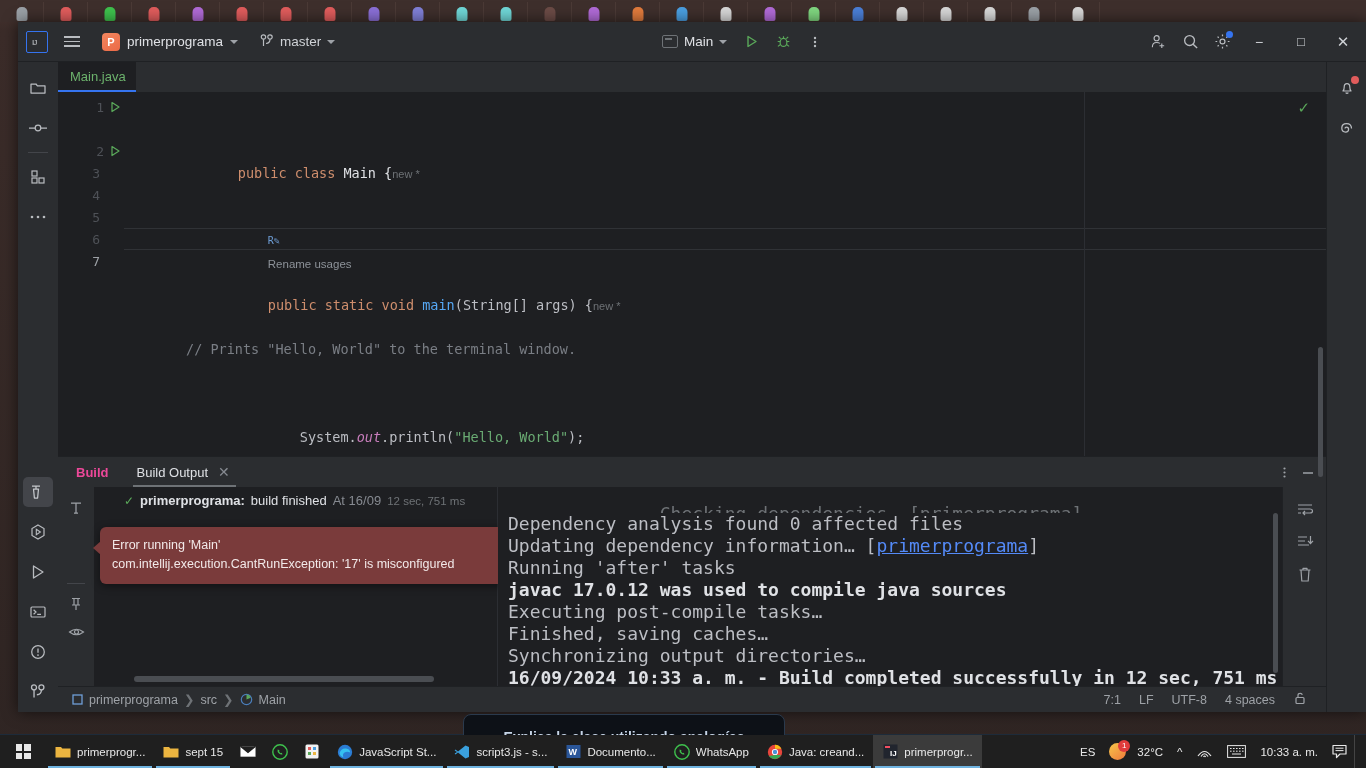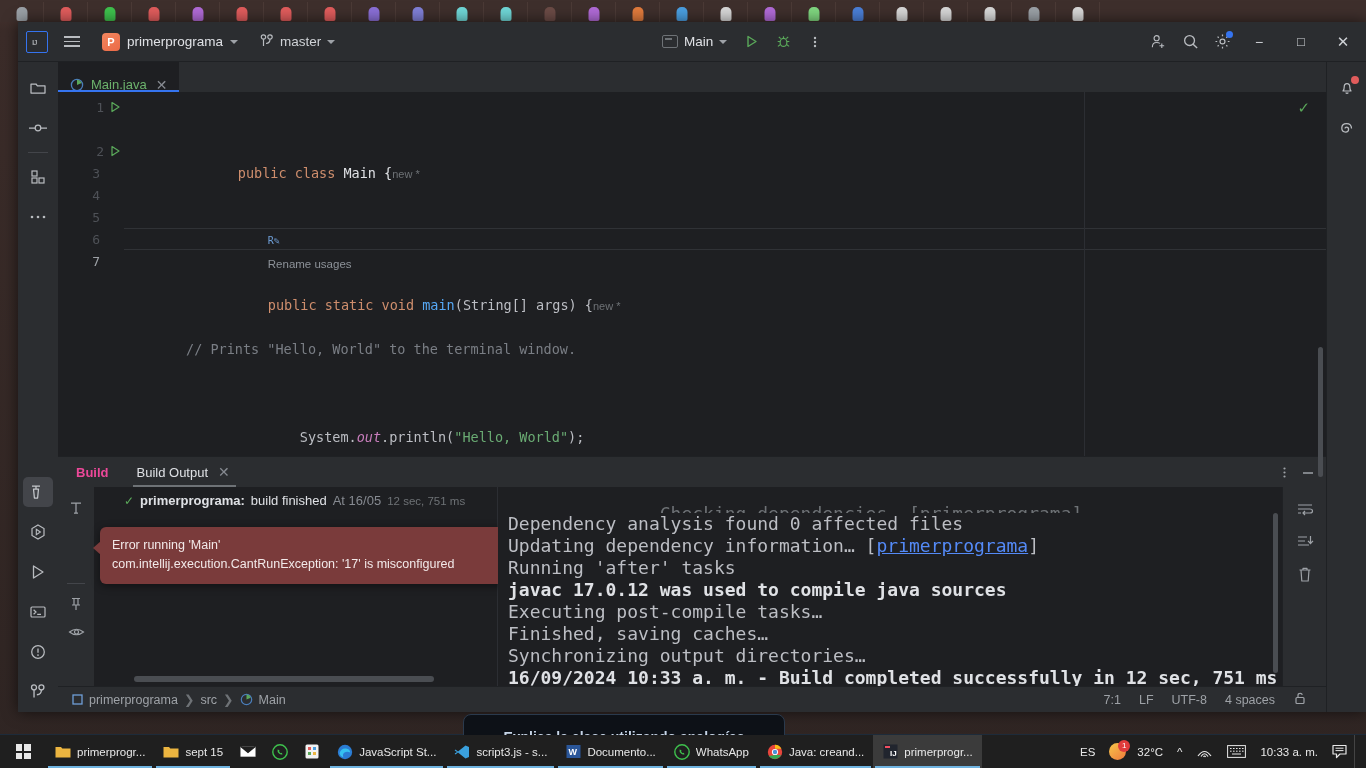--- a/index.html
+++ b/index.html
@@ -119,22 +119,22 @@
   }
   .stripe-btn.active{background:#43454a;}
   .stripe-sep{width:20px;height:1px;background:#43454a;margin:4px 0;}
 
   
   #center { flex:1; display:flex; flex-direction:column; min-width:0; background:#1e1f22;}
 
   
   #edtabs { height:30px;flex:0 0 30px; background:#2b2d30; display:flex; align-items:stretch;}
   .edtab {
-    display:flex;align-items:flex-end;gap:7px;padding:0 10px 0 12px;
-    background:#1e1f22;position:relative;cursor:pointer;font-size:13px;
+    display:flex;align-items:center;gap:7px;padding:0 10px 0 12px;
+    background:#1e1f22;position:relative;cursor:pointer;font-size:13px;flex-direction:column;
   }
   .edtab.active::after{content:"";position:absolute;left:0;right:0;bottom:0;height:2px;background:#3574f0;}
   .edtab-label{color:#6cb26c;}
   .tabclose{color:#868a91;font-size:14px;line-height:1;padding:0 2px;cursor:pointer;}
 
   
   #editor { flex:1; display:flex; min-height:0; position:relative; background:#1e1f22; }
   #gutter {
     width:66px;flex:0 0 66px;background:#1e1f22;padding-top:4px;
     font-family:"DejaVu Sans Mono", monospace;font-size:13px;
@@ -643,21 +643,21 @@
                 <circle cx="8.5" cy="7" r="2" fill="none" stroke="#9ea2a7" stroke-width="1.2"></circle>
               </svg>
             </div>
           </div>
 
           <div id="build-tree">
             <div class="tree-row">
               <span class="tree-check">✓</span>
               <span class="tree-bold">primerprograma:</span>
               <span class="tree-norm">build finished</span>
-              <span class="tree-dim">At 16/05</span>
+              <span class="tree-dim">At 16/09</span>
               <span class="tree-dim2">12 sec, 751 ms</span>
             </div>
 
             <div id="tooltip">
               <div>Error running 'Main'</div>
               <div>com.intellij.execution.CantRunException: '17' is misconfigured</div>
             </div>
 
             <div id="tree-hscroll"></div>
           </div>

